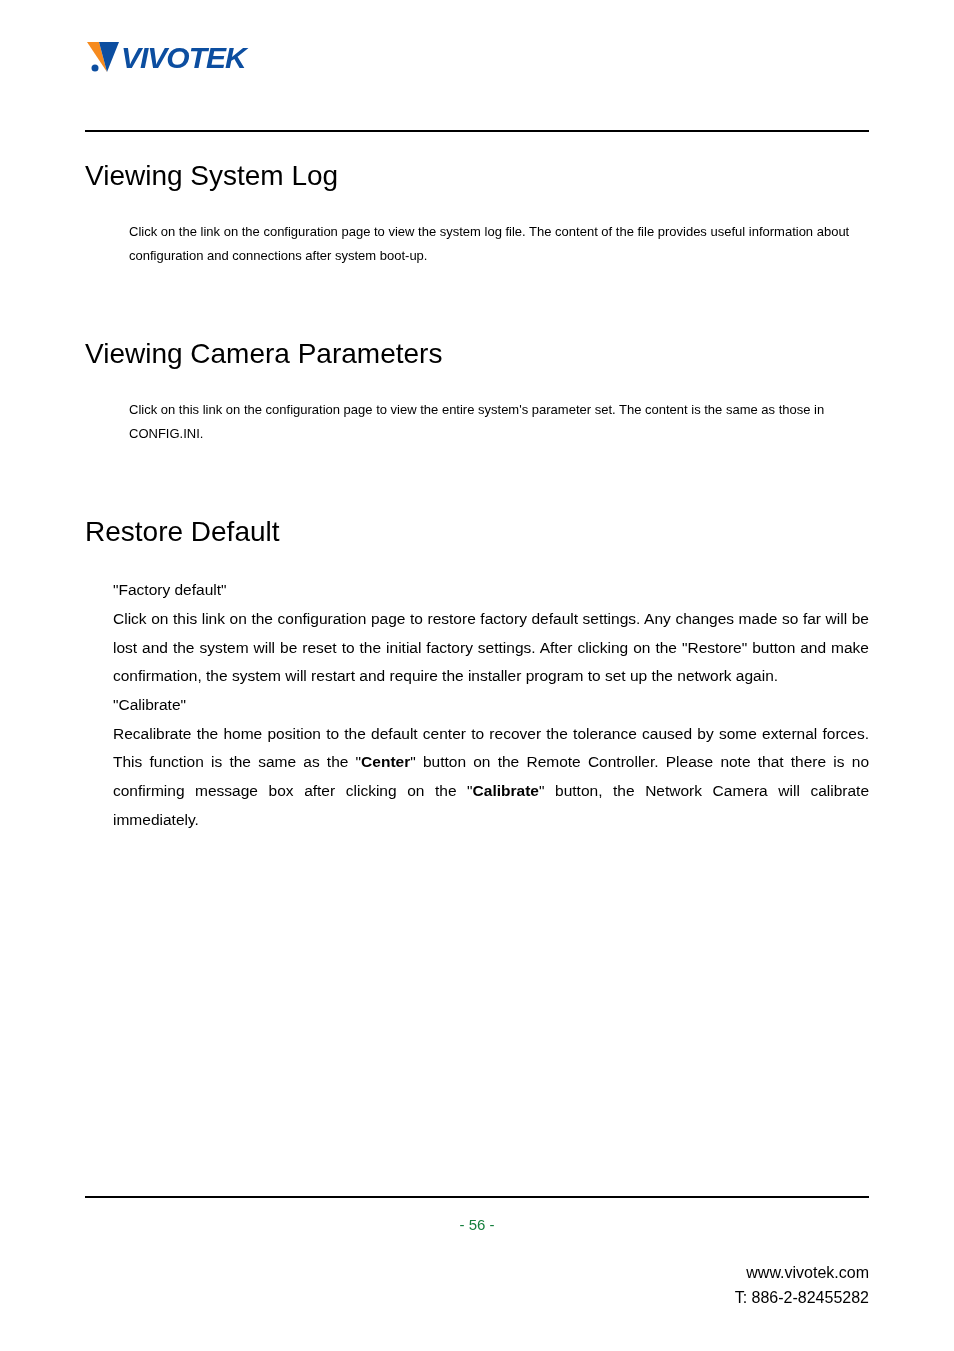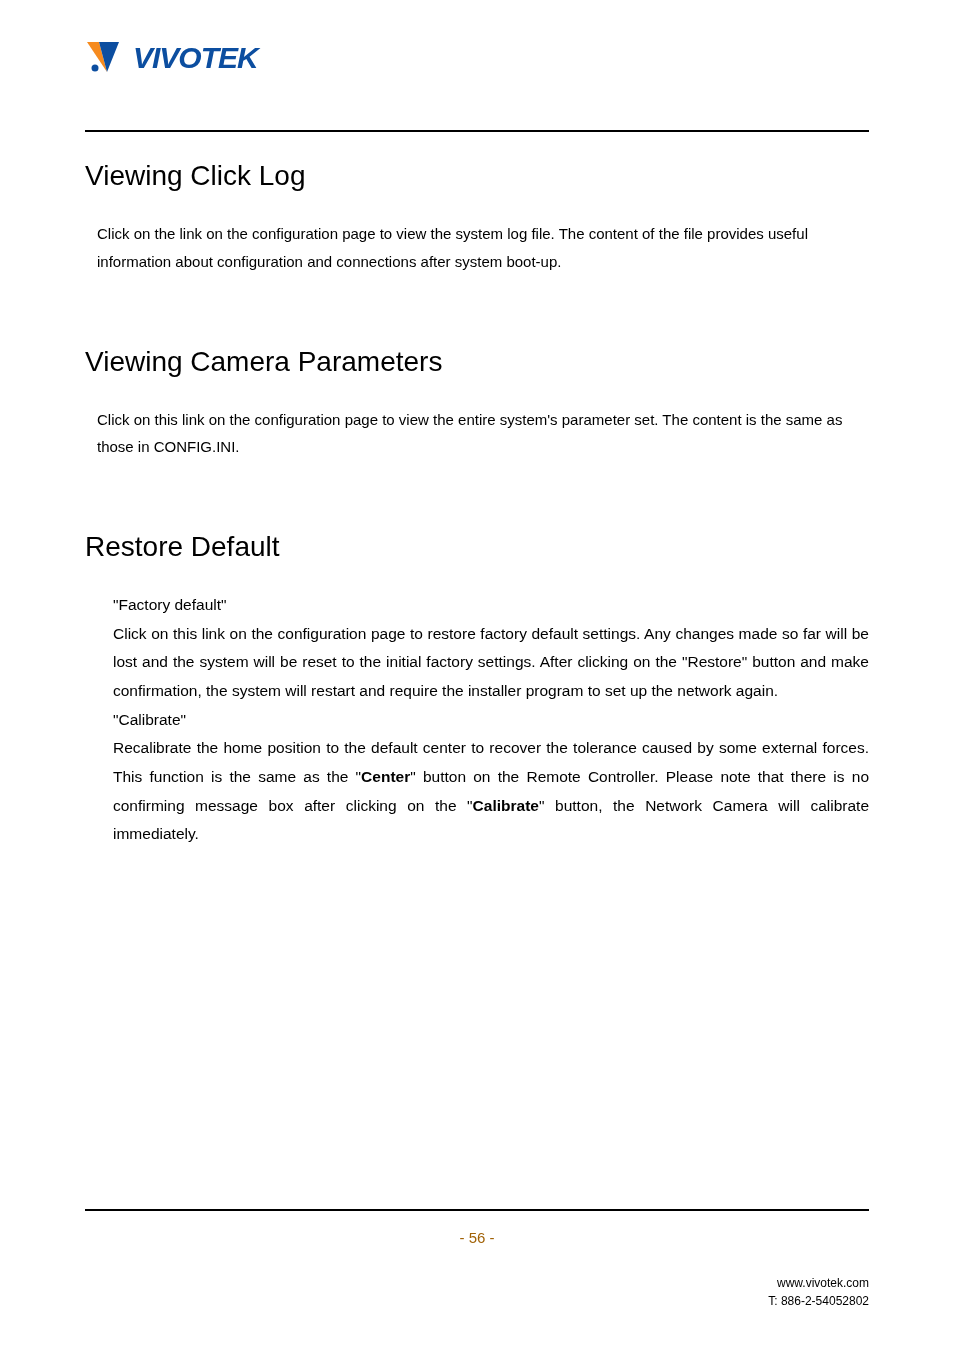--- a/index.html
+++ b/index.html
@@ -16,21 +16,21 @@
     }
     .page-container {
       padding: 40px 85px 0 85px;
     }
     .logo-wrapper {
       margin-bottom: 50px;
     }
     .logo {
       display: inline-flex;
       align-items: center;
-      gap: 12px;
+      gap: 0;
     }
     .logo-icon {
       width: 36px;
       height: 36px;
       position: relative;
     }
     .logo-text {
       font-size: 30px;
       font-weight: 900;
       font-style: italic;
@@ -44,24 +44,24 @@
       margin-bottom: 28px;
     }
     .section-heading {
       font-size: 28px;
       font-weight: normal;
       color: #000;
       margin-bottom: 28px;
       margin-left: 0;
     }
     .section-body {
-      font-size: 15px;
+      font-size: 13px;
       line-height: 1.85;
       color: #000;
-      margin-left: 12px;
+      margin-left: 44px;
       margin-bottom: 70px;
     }
     .section-body-justified {
       font-size: 15.5px;
       line-height: 1.85;
       color: #000;
       margin-left: 28px;
       text-align: justify;
     }
     .bold-inline {
@@ -74,26 +74,26 @@
       right: 85px;
     }
     .hr-bottom {
       border: none;
       border-top: 2px solid #000;
       margin-bottom: 18px;
     }
     .page-number {
       text-align: center;
       font-size: 15px;
-      color: #a16207;
+      color: #15803d;
       margin-bottom: 28px;
     }
     .footer-contact {
       text-align: right;
-      font-size: 12px;
+      font-size: 16px;
       line-height: 1.55;
       color: #000;
     }
     .last-section-body {
       margin-bottom: 0;
     }
   </style>
 </head>
 <body>
 
@@ -106,35 +106,35 @@
           <path d="M 14 2 L 34 2 L 22 32 L 14 2 Z" fill="#0c4ea0"></path>
           <circle cx="10" cy="28" r="3.5" fill="#0c4ea0"></circle>
         </svg>
       </div>
       <span class="logo-text">VIVOTEK</span>
     </div>
   </div>
 
   <hr class="hr-top">
 
-  <h2 class="section-heading">Viewing Click Log</h2>
+  <h2 class="section-heading">Viewing System Log</h2>
   <p class="section-body">Click on the link on the configuration page to view the system log file. The content of the file provides useful information about configuration and connections after system boot-up.</p>
 
   <h2 class="section-heading">Viewing Camera Parameters</h2>
   <p class="section-body">Click on this link on the configuration page to view the entire system's parameter set. The content is the same as those in CONFIG.INI.</p>
 
   <h2 class="section-heading">Restore Default</h2>
   <div class="section-body-justified last-section-body">
     <div>"Factory default"</div>
     <div>Click on this link on the configuration page to restore factory default settings. Any changes made so far will be lost and the system will be reset to the initial factory settings.  After clicking on the "Restore" button and make confirmation, the system will restart and require the installer program to set up the network again.</div>
     <div>"Calibrate"</div>
     <div><span>Recalibrate the home position to the default center to recover the tolerance caused by some external forces. This function is the same as the "</span><span class="bold-inline">Center</span><span>" button on the Remote Controller. Please note that there is no confirming message box after clicking on the "</span><span class="bold-inline">Calibrate</span><span>" button, the Network Camera will calibrate immediately.</span></div>
   </div>
 </div>
 
 <div class="footer-area">
   <hr class="hr-bottom">
   <div class="page-number">- 56 -</div>
   <div class="footer-contact">
     <div>www.vivotek.com</div>
-    <div>T: 886-2-54052802</div>
+    <div>T: 886-2-82455282</div>
   </div>
 </div>
 
 </body></html>

